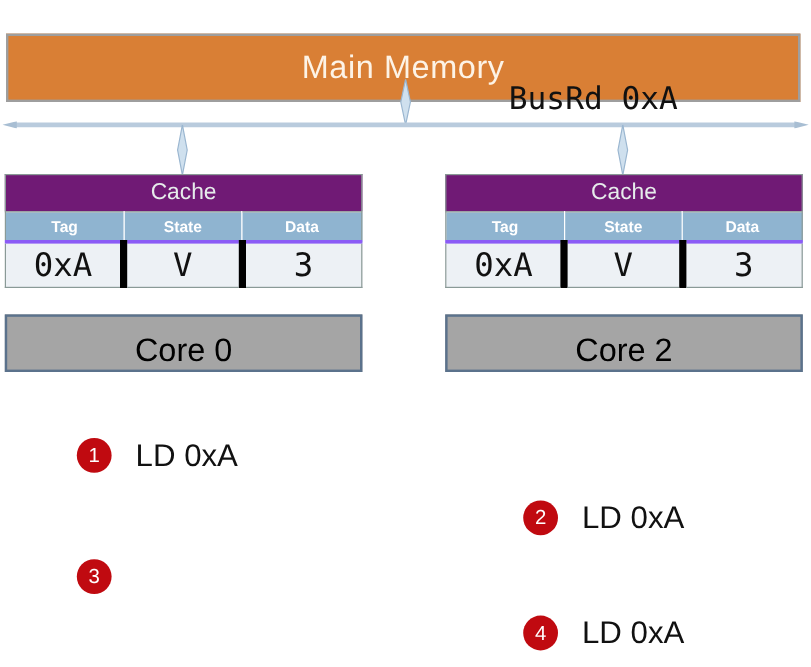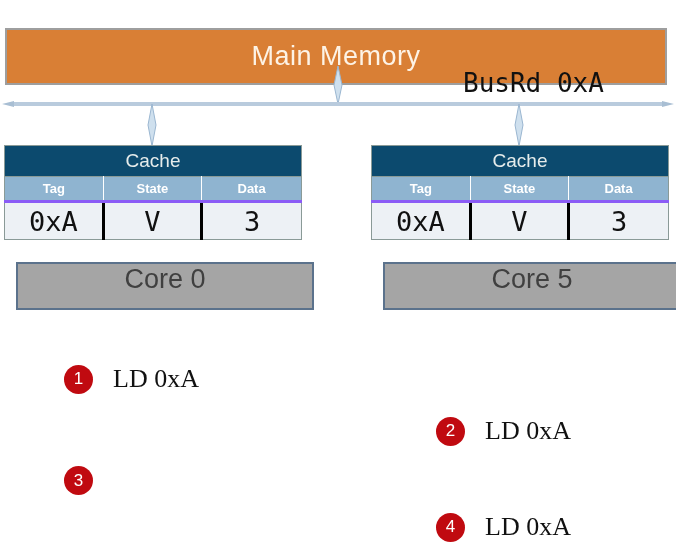--- a/index.html
+++ b/index.html
@@ -48,38 +48,37 @@
   }
   .bus-label {
     position: absolute;
     left: 424px;
     top: 68px;
     font-family: "DejaVu Sans Mono", monospace;
     font-size: 26px;
     color: #111111;
     white-space: nowrap;
     letter-spacing: 0px;
-    margin-left: 39px;
   }
   .vconn {
     position: absolute;
     width: 16px;
   }
 
   
   .cache {
     position: absolute;
     width: 298px;
   }
   .cache-left  { left: 4px;   top: 145px; }
   .cache-right { left: 371px; top: 145px; }
 
   .cache-title {
     height: 31px;
-    background: #0c4a6e;
+    background: #701a75;
     border: 1px solid #8a9a97;
     border-bottom: none;
     box-sizing: border-box;
     display: flex;
     align-items: center;
     justify-content: center;
     color: #e6eceb;
     font-size: 19px;
     font-family: "Liberation Sans", sans-serif;
   }
@@ -100,44 +99,43 @@
     border-bottom: 3px solid #8b5cf6;
     font-family: "Liberation Sans", sans-serif;
   }
   .cache-table th:last-child { border-right: none; text-align: center; }
   .cache-table td {
     background: #edf1f5;
     height: 34px;
     text-align: center;
     font-size: 27px;
     font-family: "DejaVu Sans Mono", monospace;
-    border-right: 3px solid #000000;
+    border-right: 6px solid #000000;
     color: #111111;
   }
   .cache-table td:last-child { border-right: none; }
   .cache-table col.c-tag   { width: 33.2%; }
   .cache-table col.c-state { width: 33.2%; }
   .cache-table col.c-data  { width: 33.6%; }
   .val-red { color: #ee1111; }
 
   
   .core {
     position: absolute;
     width: 298px;
     height: 48px;
     background: #a5a5a5;
     border: 2px solid #5b728c;
     box-sizing: border-box;
     display: flex;
-    align-items: flex-start;
-    justify-content: center;
-    color: #404040;
+    align-items: flex-end;
+    justify-content: center;
+    color: #000000;
     font-size: 27px;
     font-family: "Liberation Sans", sans-serif;
-    margin-left: 12px;
   }
   .core-left  { left: 4px;   top: 262px; }
   .core-right { left: 371px; top: 262px; }
 
   
   .step {
     position: absolute;
     display: flex;
     align-items: center;
   }
@@ -149,21 +147,21 @@
     color: #ffffff;
     display: flex;
     align-items: center;
     justify-content: center;
     font-size: 17px;
     font-family: "Liberation Sans", sans-serif;
     flex: 0 0 auto;
   }
   .step-text {
     margin-left: 20px;
-    font-family: Liberation Serif, serif;
+    font-family: Liberation Sans, sans-serif;
     font-size: 26px;
     color: #111111;
     white-space: pre;
   }
   .step-1 { left: 64px;  top: 364px; }
   .step-2 { left: 436px; top: 416px; }
   .step-3 { left: 64px;  top: 466px; }
   .step-4 { left: 436px; top: 512px; }
 </style>
 </head>
@@ -245,21 +243,21 @@
           <td class="val-red">3</td>
         </tr>
       </tbody>
     </table>
   </div>
 
   <div class="core core-left">
     <span>Core 0</span>
   </div>
   <div class="core core-right">
-    <span>Core 5</span>
+    <span>Core 2</span>
   </div>
 
   <div class="step step-1">
     <span class="step-badge">1</span>
     <span class="step-text">LD 0xA</span>
   </div>
   <div class="step step-2">
     <span class="step-badge">2</span>
     <span class="step-text">LD 0xA</span>
   </div>

